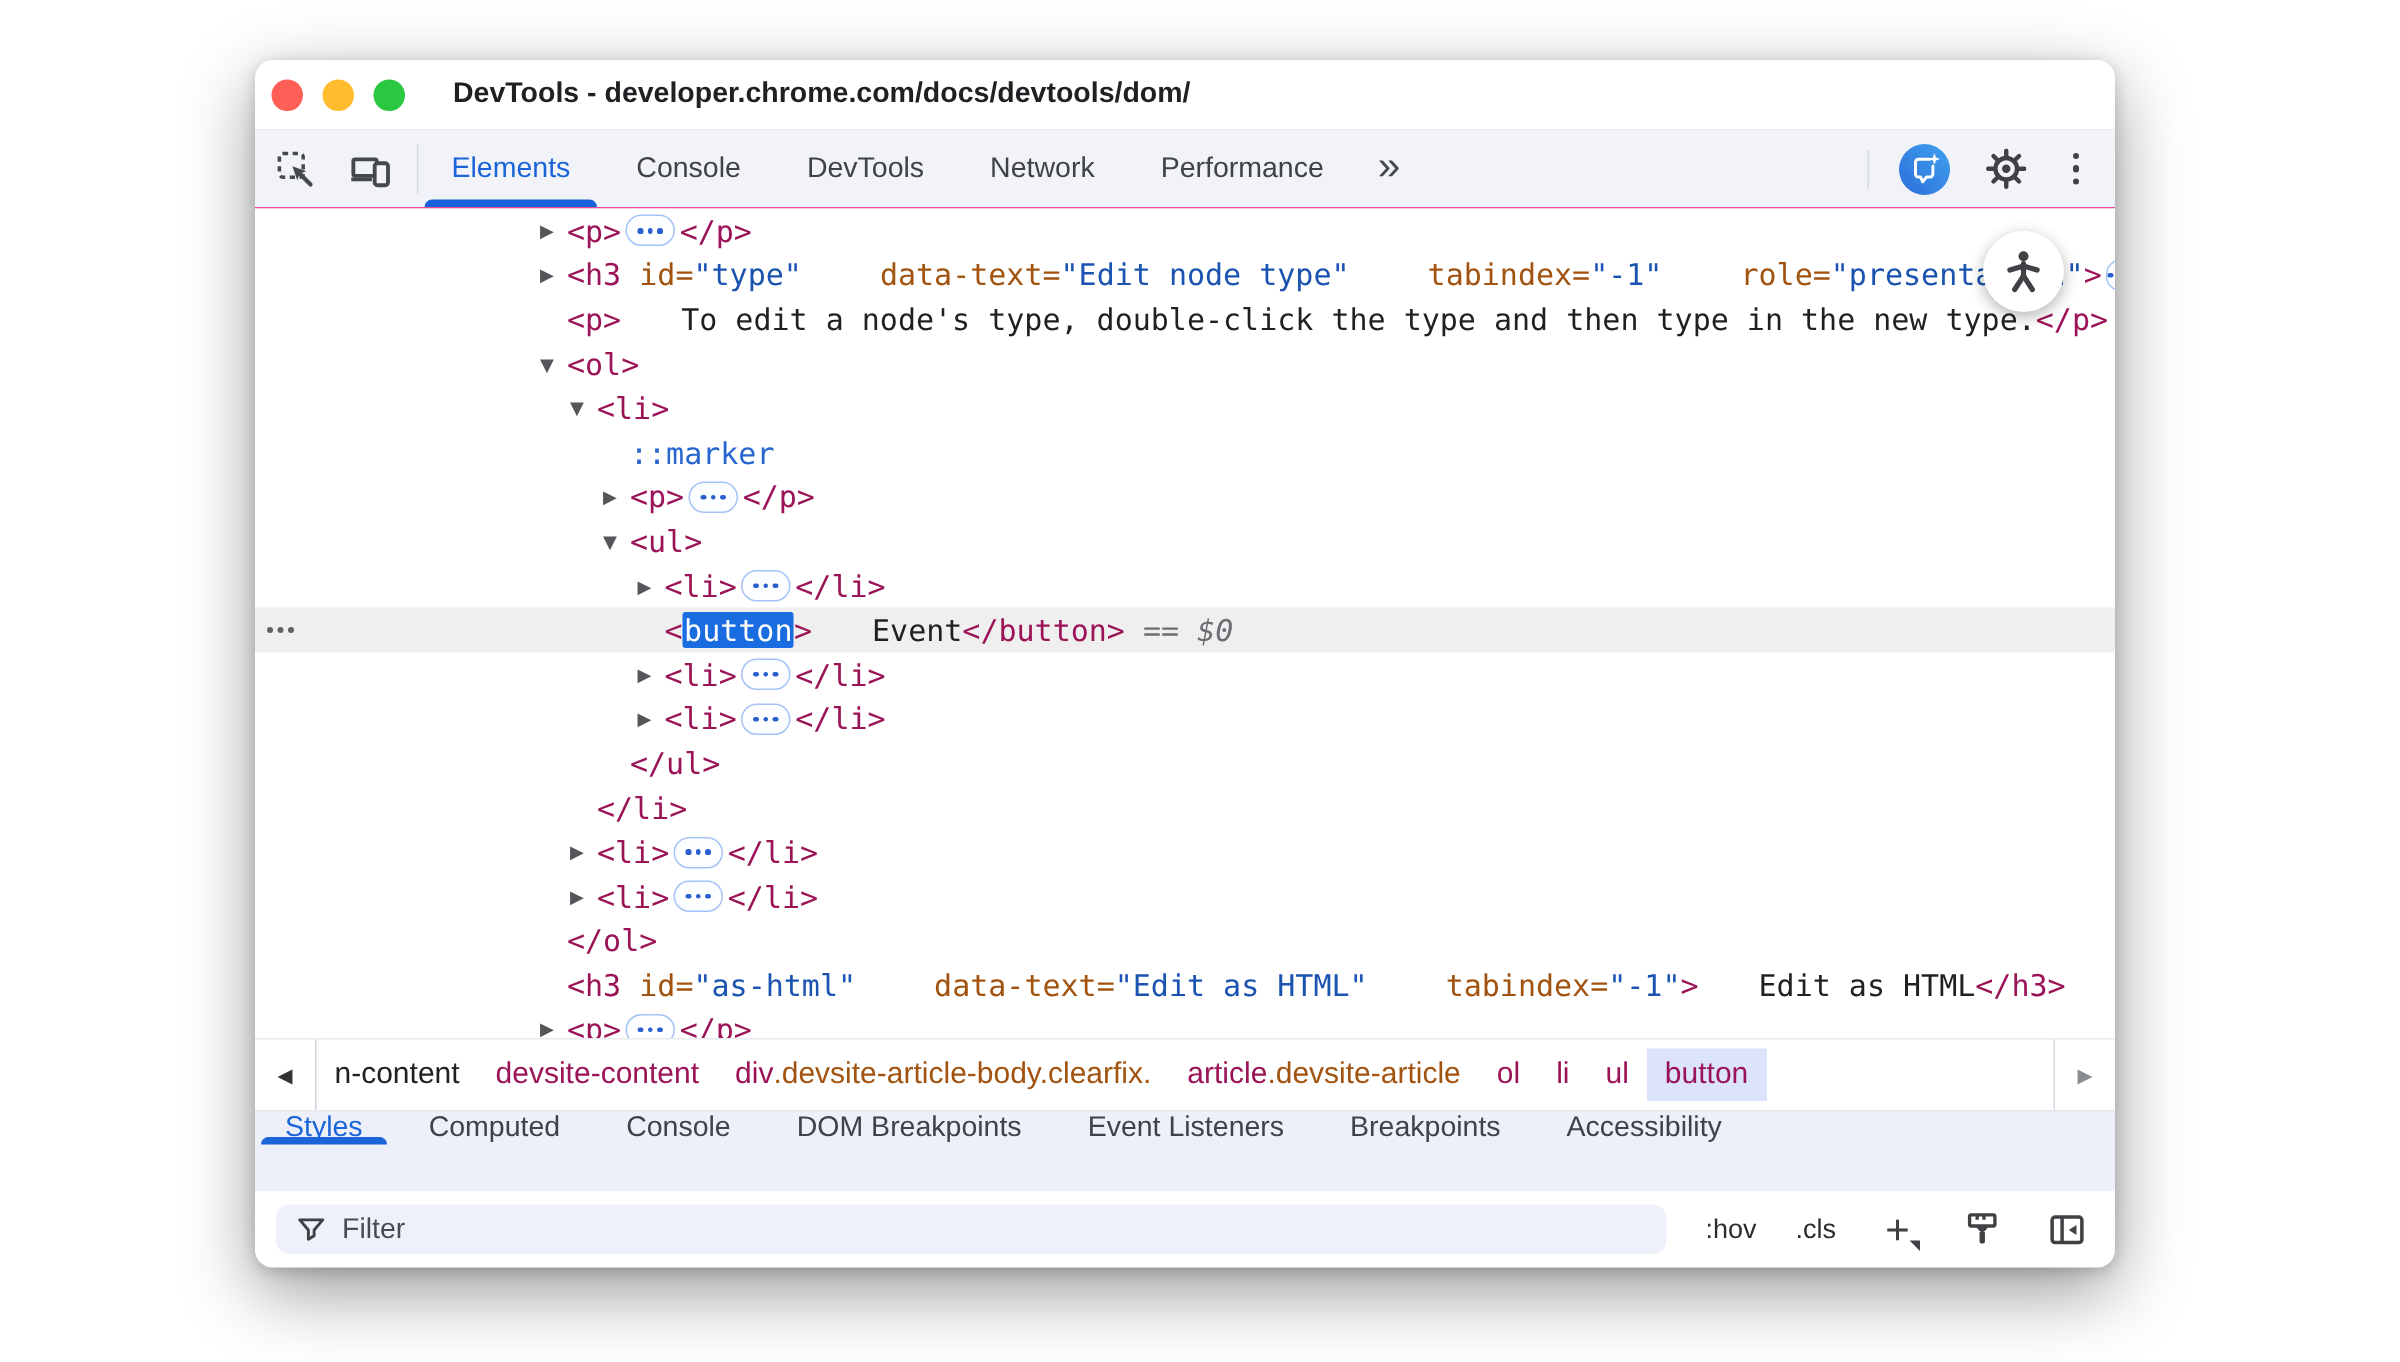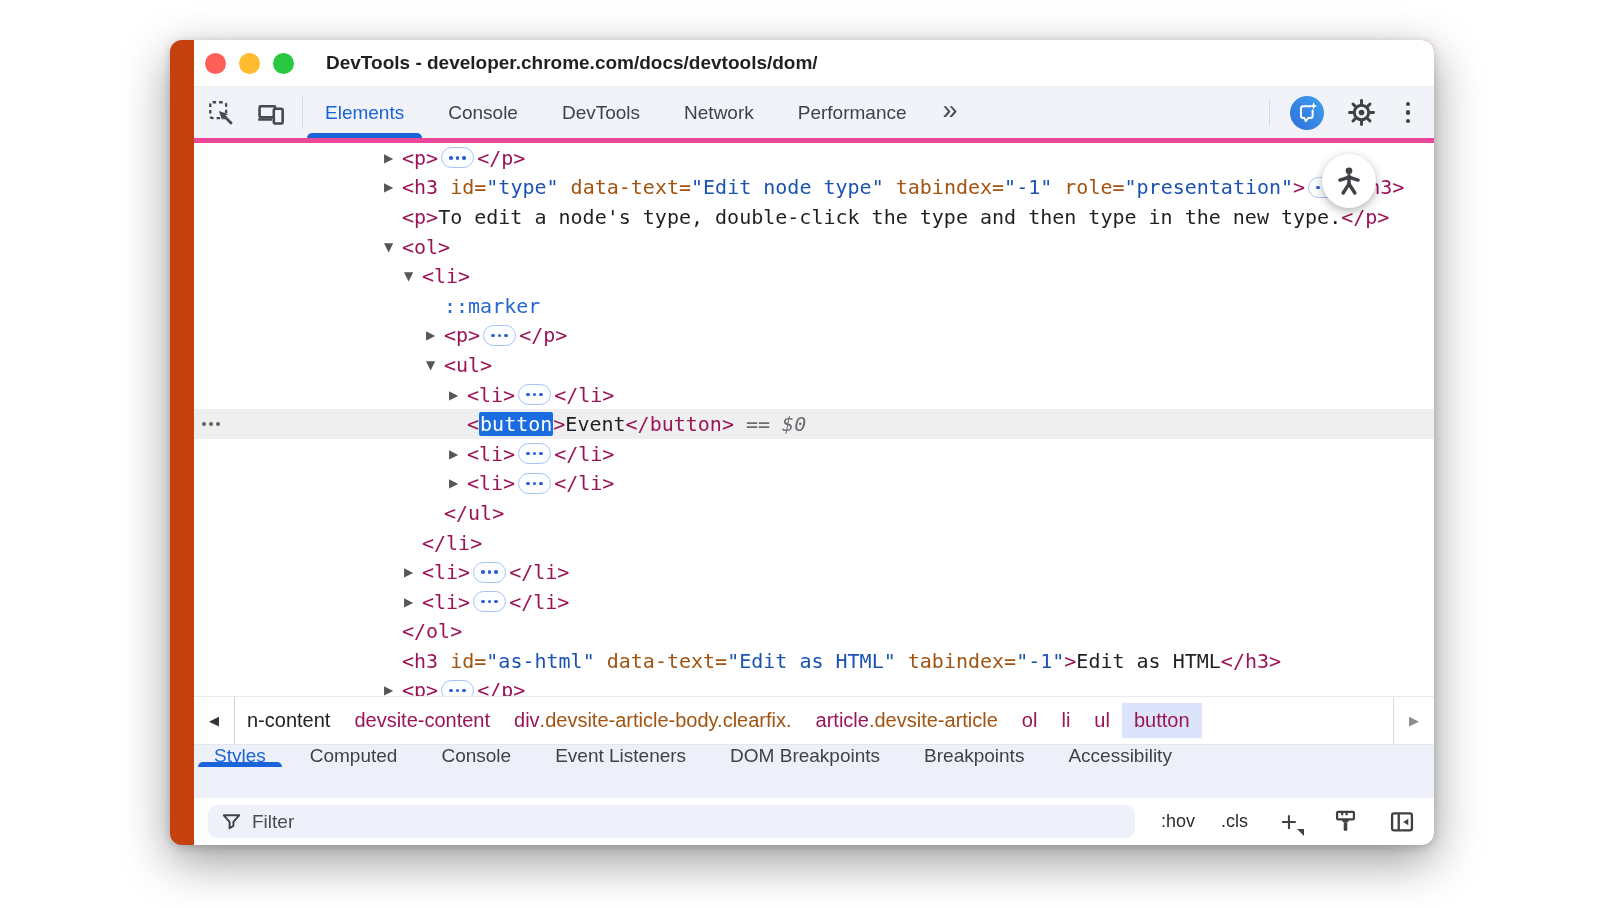--- a/index.html
+++ b/index.html
@@ -1,30 +1,30 @@
 <!DOCTYPE html>
 <html><head>
 <meta charset="utf-8">
 <style>
   html,body{margin:0;padding:0;}
   body{width:1600px;height:908px;background:#ffffff;position:relative;overflow:hidden;
        font-family:"Liberation Sans",sans-serif;-webkit-font-smoothing:antialiased;}
-  .window{position:absolute;left:170px;top:40px;width:1240px;height:805px;background:#c2410c;
+  .window{position:absolute;left:170px;top:40px;width:1240px;height:805px;background:#e5e5e5;
           border-radius:12px;box-shadow:0 16px 48px rgba(0,0,0,.40),0 2px 10px rgba(0,0,0,.18);
-          overflow:hidden;display:flex;flex-direction:column;padding-left:24px;}
+          overflow:hidden;display:flex;flex-direction:column;}
   
   .titlebar{height:46px;background:#fff;border-bottom:1px solid #ececf0;display:flex;align-items:center;flex:0 0 auto;}
   .lights{display:flex;gap:13px;padding-left:11px;}
   .light{width:21px;height:21px;border-radius:50%;}
   .light.red{background:#ff5f57;}
   .light.yellow{background:#febc2e;}
   .light.green{background:#2ac840;}
   .win-title{margin-left:32px;font-size:19px;font-weight:700;color:#1f2023;}
   
-  .toolbar{height:51px;background:#f1f3f9;border-bottom:5px solid #ec4899;display:flex;align-items:stretch;flex:0 0 auto;position:relative;}
+  .toolbar{height:51px;background:#f1f3f9;border-bottom:1px solid #ec4899;display:flex;align-items:stretch;flex:0 0 auto;position:relative;}
   .tb-icons{display:flex;align-items:center;gap:16px;padding:0 14px 0 10px;}
   .icon-btn{width:34px;height:34px;display:flex;align-items:center;justify-content:center;border-radius:4px;}
   .vdiv{width:1px;background:#d5d9e2;margin:9px 0;}
   .top-tabs{display:flex;align-items:stretch;gap:40px;margin-left:20px;}
   .tab{display:flex;align-items:center;font-size:19px;color:#3f4247;position:relative;padding:0 2px;cursor:default;}
   .tab.active{color:#1a63d8;}
   .tab.active::after{content:'';position:absolute;left:-16px;right:-16px;bottom:0;height:5px;background:#1a63d8;border-radius:5px 5px 0 0;}
   .more-tabs{display:flex;align-items:center;font-size:27px;color:#45484d;margin-left:34px;padding-bottom:4px;}
   .tb-right{margin-left:auto;display:flex;align-items:center;gap:20px;padding-right:16px;}
   .kebab{display:flex;flex-direction:column;gap:4px;align-items:center;width:20px;}
@@ -32,21 +32,21 @@
   
   .dom-view{height:553px;background:#fff;overflow:hidden;position:relative;
             font-family:"DejaVu Sans Mono",monospace;font-size:20px;flex:0 0 auto;}
   .dom-row{height:29.6px;display:flex;align-items:center;white-space:pre;position:relative;}
   .dom-row.lvl0{padding-left:190px;} .dom-row.lvl1{padding-left:210px;}
   .dom-row.lvl2{padding-left:232px;} .dom-row.lvl3{padding-left:255px;}
   .dom-row.selected{background:#efefef;}
   .arrow{width:18px;flex:0 0 18px;font-size:12px;color:#54565a;display:inline-flex;align-items:center;
          font-family:"DejaVu Sans",sans-serif;}
   .tk-tag{color:#9b1457;} .tk-attr{color:#a1530f;} .tk-val{color:#1a53b0;}
-  .tk-plain{color:#1f2023;} .tk-pseudo{color:#2766cf;}
+  .tk-plain{color:#1f2023;margin-left:40px;} .tk-pseudo{color:#2766cf;}
   .tk-gray{color:#6b6e73;} .tk-dollar{color:#6b6e73;font-style:italic;}
   .tk-sel{background:#1a6de0;color:#fff;border-radius:2px;padding:0 1px;}
   .pill{display:inline-flex;align-items:center;justify-content:center;gap:3px;width:31px;height:19px;
         border:1.5px solid #a6c3f7;border-radius:11px;background:#fdfeff;margin:0 3px;vertical-align:middle;}
   .pill i{width:3.5px;height:3.5px;border-radius:50%;background:#2a5fce;}
   .row-dots{position:absolute;left:8px;top:50%;transform:translateY(-50%);display:flex;gap:3px;}
   .row-dots i{width:4px;height:4px;border-radius:50%;background:#5f6368;}
   .a11y-fab{position:absolute;left:1152px;top:114px;width:54px;height:54px;border-radius:50%;background:#fff;
             box-shadow:0 3px 10px rgba(0,0,0,.30);display:flex;align-items:center;justify-content:center;z-index:6;}
   
@@ -220,22 +220,22 @@
           <span class="c-tag">button</span>
         </div>
       </div>
     <div class="crumb-scroll right">▶</div>
   </div>
 
   <div class="stabs" id="styles-tabs">
       <div class="stab active">Styles</div>
       <div class="stab">Computed</div>
       <div class="stab">Console</div>
+      <div class="stab">DOM Breakpoints</div>
       <div class="stab">Event Listeners</div>
-      <div class="stab">DOM Breakpoints</div>
       <div class="stab">Breakpoints</div>
       <div class="stab">Accessibility</div>
     </div>
 
   <div class="filterrow">
     <div class="filter-wrap">
       <span class="funnel">
         <svg width="23" height="23" viewBox="0 0 24 24" fill="none" stroke="#3f4145" stroke-width="2" stroke-linejoin="round">
           <polygon points="4,5.5 20,5.5 14,12.5 14,16.5 10,19 10,12.5"></polygon>
         </svg>

